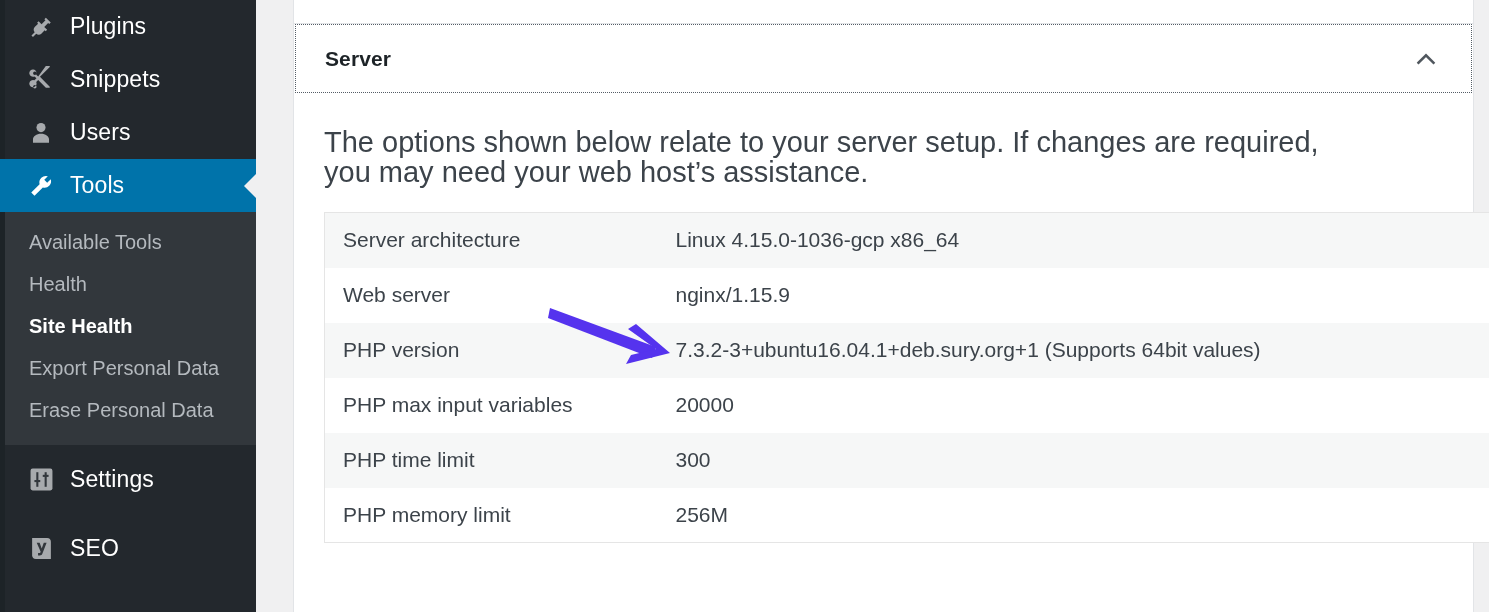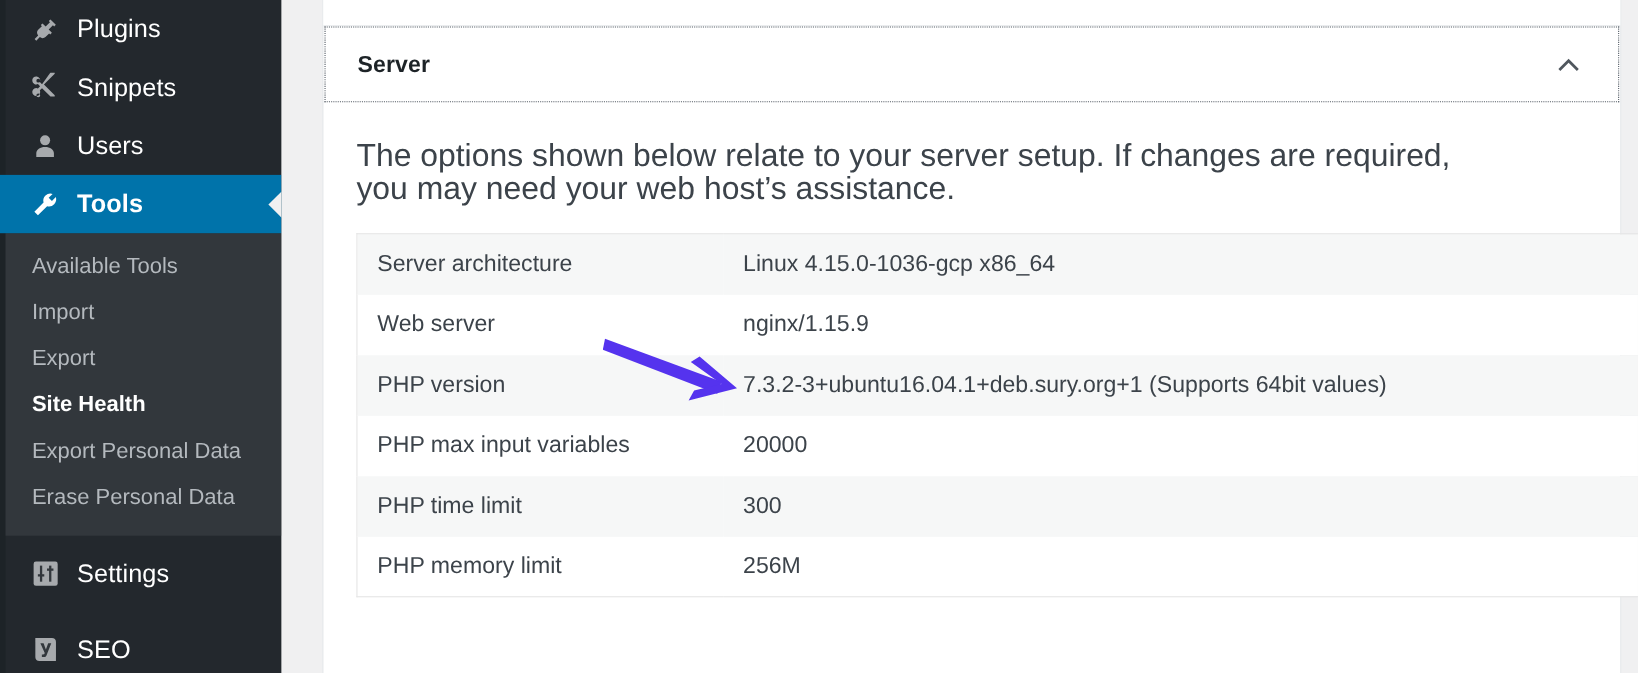--- a/index.html
+++ b/index.html
@@ -33,21 +33,21 @@
     letter-spacing: .1px;
     cursor: pointer;
   }
   .menu-item .mi-ico {
     width: 34px; height: 34px;
     display: flex; align-items: center; justify-content: center;
     margin-right: 12px;
     flex: 0 0 auto;
   }
   .menu-item .mi-ico svg { display:block; }
-  .menu-item.active { background: #0073aa; color: #fff; font-weight: bold; }
+  .menu-item.active { background: #0073aa; color: #fff; }
   .menu-item.active::after {
     content: ""; position: absolute; right: 0; top: 50%;
     margin-top: -12px;
     border-style: solid; border-width: 12px 12px 12px 0;
     border-color: transparent #f0f0f1 transparent transparent;
   }
   #submenu {
     background: #32373c;
     padding: 9px 0 14px 0;
   }
@@ -175,22 +175,21 @@
       <span class="mi-ico">
         <svg width="26" height="26" viewBox="0 0 24 24" fill="#ffffff">
           <path d="M21 5.7l-3.3 3.3-2.7-2.7L18.3 3a6 6 0 00-7.6 7.3L3 18l3 3 7.7-7.7A6 6 0 0021 5.7z"></path>
         </svg>
       </span>
       <span>Tools</span>
     </div>
 
     <div id="submenu">
       <span class="submenu-item">Available Tools</span>
-      <span class="submenu-item">Import</span>
-      <span class="submenu-item">Export</span>
+      <span class="submenu-item">Health</span>
       <span class="submenu-item current">Site Health</span>
       <span class="submenu-item">Export Personal Data</span>
       <span class="submenu-item">Erase Personal Data</span>
     </div>
 
     <div class="menu-item" style="margin-top:8px;">
       <span class="mi-ico">
         <svg width="25" height="25" viewBox="0 0 24 24">
           <rect x="1.5" y="1.5" width="21" height="21" rx="2" fill="#a7aaad"></rect>
           <g fill="#32373c">

